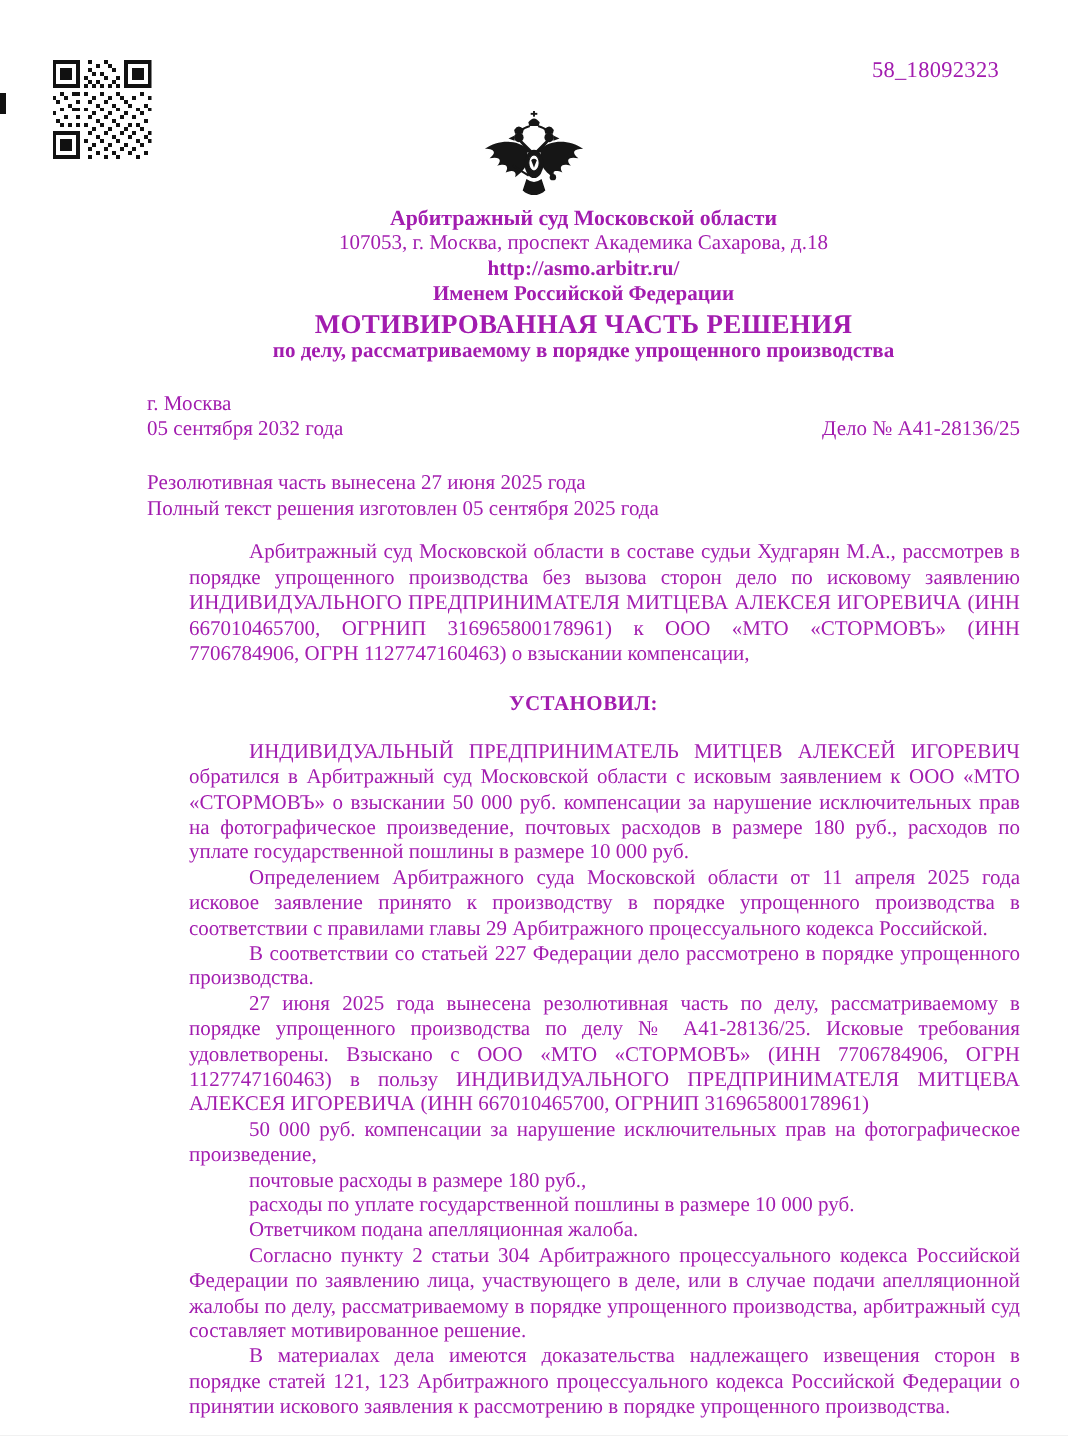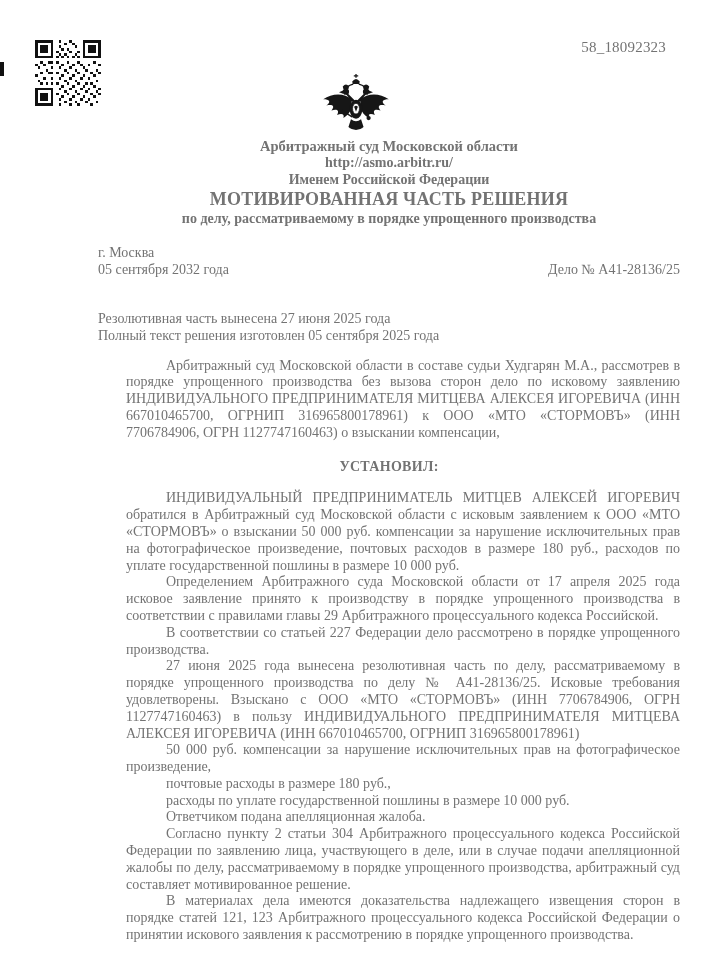--- a/index.html
+++ b/index.html
@@ -1,35 +1,35 @@
 <!DOCTYPE html>
 <html><head>
 <meta charset="utf-8">
 <style>
   * { margin:0; padding:0; box-sizing:border-box; }
   html,body { background:#e8e8e8; }
   .page {
     position:relative; width:712px; height:957px; background:#ffffff;
-    margin:0 auto; overflow:hidden; color:#737373;
+    margin:0 auto; overflow:hidden; color:#a21caf;
     font-family:"Liberation Serif","DejaVu Serif",serif;
     font-size:14px; line-height:1.2;
   }
   .scan-artifact { position:absolute; left:0; top:62px; width:4px; height:14px; background:#111; }
   .qr { position:absolute; left:35px; top:40px; width:66px; height:66px; }
   .doc-number { position:absolute; top:38px; right:46px; font-size:15px; letter-spacing:0.2px; }
   .emblem { position:absolute; left:0; right:0; top:74px; text-align:center; }
   .content { position:absolute; left:98px; top:138px; width:582px; }
   .hdr { text-align:center; }
   .hdr .line { display:block; }
   .b { font-weight:bold; }
   .court-name { font-size:14.5px; }
   .main-title { font-size:18px; letter-spacing:0.2px; }
   .case-block { margin-top:18px; }
   .case-row { display:flex; justify-content:space-between; }
-  .dates-block { margin-top:32px; }
+  .dates-block { margin-top:19px; }
   .body-block { margin-top:13px; }
   p.doc { text-align:justify; text-indent:40px;margin-left:28px; }
   .section-heading { text-align:center; font-weight:bold; margin:17px 0 15px 0; letter-spacing:0.3px; }
 </style>
 </head>
 <body>
 
 <div class="page">
 
   <div class="scan-artifact"></div>
@@ -95,20 +95,21 @@
 
       <ellipse cx="60" cy="55" rx="5.5" ry="8.5" fill="#fff" stroke="#161616" stroke-width="1.2"></ellipse>
       <path d="M57 52 Q60 49 63 52 Q61 57 60 60 Q59 57 57 52 Z" fill="#161616"></path>
     </svg>
   </div>
 
   <div class="content">
 
     <div class="hdr">
       <span class="line b court-name">Арбитражный суд Московской области</span>
+      <span class="line">107053, г. Москва, проспект Академика Сахарова, д.18</span>
       <span class="line b">http://asmo.arbitr.ru/</span>
       <span class="line b">Именем Российской Федерации</span>
       <span class="line b main-title">МОТИВИРОВАННАЯ ЧАСТЬ РЕШЕНИЯ</span>
       <span class="line b">по делу, рассматриваемому в порядке упрощенного производства</span>
     </div>
 
     <div class="case-block">
       <div>г. Москва</div>
       <div class="case-row">
         <span>05 сентября 2032 года</span>
@@ -120,21 +121,21 @@
       <div>Резолютивная часть вынесена 27 июня 2025 года</div>
       <div>Полный текст решения изготовлен 05 сентября 2025 года</div>
     </div>
 
     <div class="body-block">
       <p class="doc">Арбитражный суд Московской области в составе судьи Худгарян М.А., рассмотрев в порядке упрощенного производства без вызова сторон дело по исковому заявлению ИНДИВИДУАЛЬНОГО ПРЕДПРИНИМАТЕЛЯ МИТЦЕВА АЛЕКСЕЯ ИГОРЕВИЧА (ИНН 667010465700, ОГРНИП 316965800178961) к ООО «МТО «СТОРМОВЪ» (ИНН 7706784906, ОГРН 1127747160463) о взыскании компенсации,</p>
 
       <div class="section-heading">УСТАНОВИЛ:</div>
 
       <p class="doc">ИНДИВИДУАЛЬНЫЙ ПРЕДПРИНИМАТЕЛЬ МИТЦЕВ АЛЕКСЕЙ ИГОРЕВИЧ обратился в Арбитражный суд Московской области с исковым заявлением к ООО «МТО «СТОРМОВЪ» о взыскании 50 000 руб. компенсации за нарушение исключительных прав на фотографическое произведение, почтовых расходов в размере 180 руб., расходов по уплате государственной пошлины в размере 10 000 руб.</p>
-      <p class="doc">Определением Арбитражного суда Московской области от 17 апреля 2025 года исковое заявление принято к производству в порядке упрощенного производства в соответствии с правилами главы 29 Арбитражного процессуального кодекса Российской.</p>
+      <p class="doc">Определением Арбитражного суда Московской области от 11 апреля 2025 года исковое заявление принято к производству в порядке упрощенного производства в соответствии с правилами главы 29 Арбитражного процессуального кодекса Российской.</p>
       <p class="doc">В соответствии со статьей 227 Федерации дело рассмотрено в порядке упрощенного производства.</p>
       <p class="doc">27 июня 2025 года вынесена резолютивная часть по делу, рассматриваемому в порядке упрощенного производства по делу № А41-28136/25. Исковые требования удовлетворены. Взыскано с ООО «МТО «СТОРМОВЪ» (ИНН 7706784906, ОГРН 1127747160463) в пользу ИНДИВИДУАЛЬНОГО ПРЕДПРИНИМАТЕЛЯ МИТЦЕВА АЛЕКСЕЯ ИГОРЕВИЧА (ИНН 667010465700, ОГРНИП 316965800178961)</p>
       <p class="doc">50 000 руб. компенсации за нарушение исключительных прав на фотографическое произведение,</p>
       <p class="doc">почтовые расходы в размере 180 руб.,</p>
       <p class="doc">расходы по уплате государственной пошлины в размере 10 000 руб.</p>
       <p class="doc">Ответчиком подана апелляционная жалоба.</p>
       <p class="doc">Согласно пункту 2 статьи 304 Арбитражного процессуального кодекса Российской Федерации по заявлению лица, участвующего в деле, или в случае подачи апелляционной жалобы по делу, рассматриваемому в порядке упрощенного производства, арбитражный суд составляет мотивированное решение.</p>
       <p class="doc">В материалах дела имеются доказательства надлежащего извещения сторон в порядке статей 121, 123 Арбитражного процессуального кодекса Российской Федерации о принятии искового заявления к рассмотрению в порядке упрощенного производства.</p>
     </div>
 

